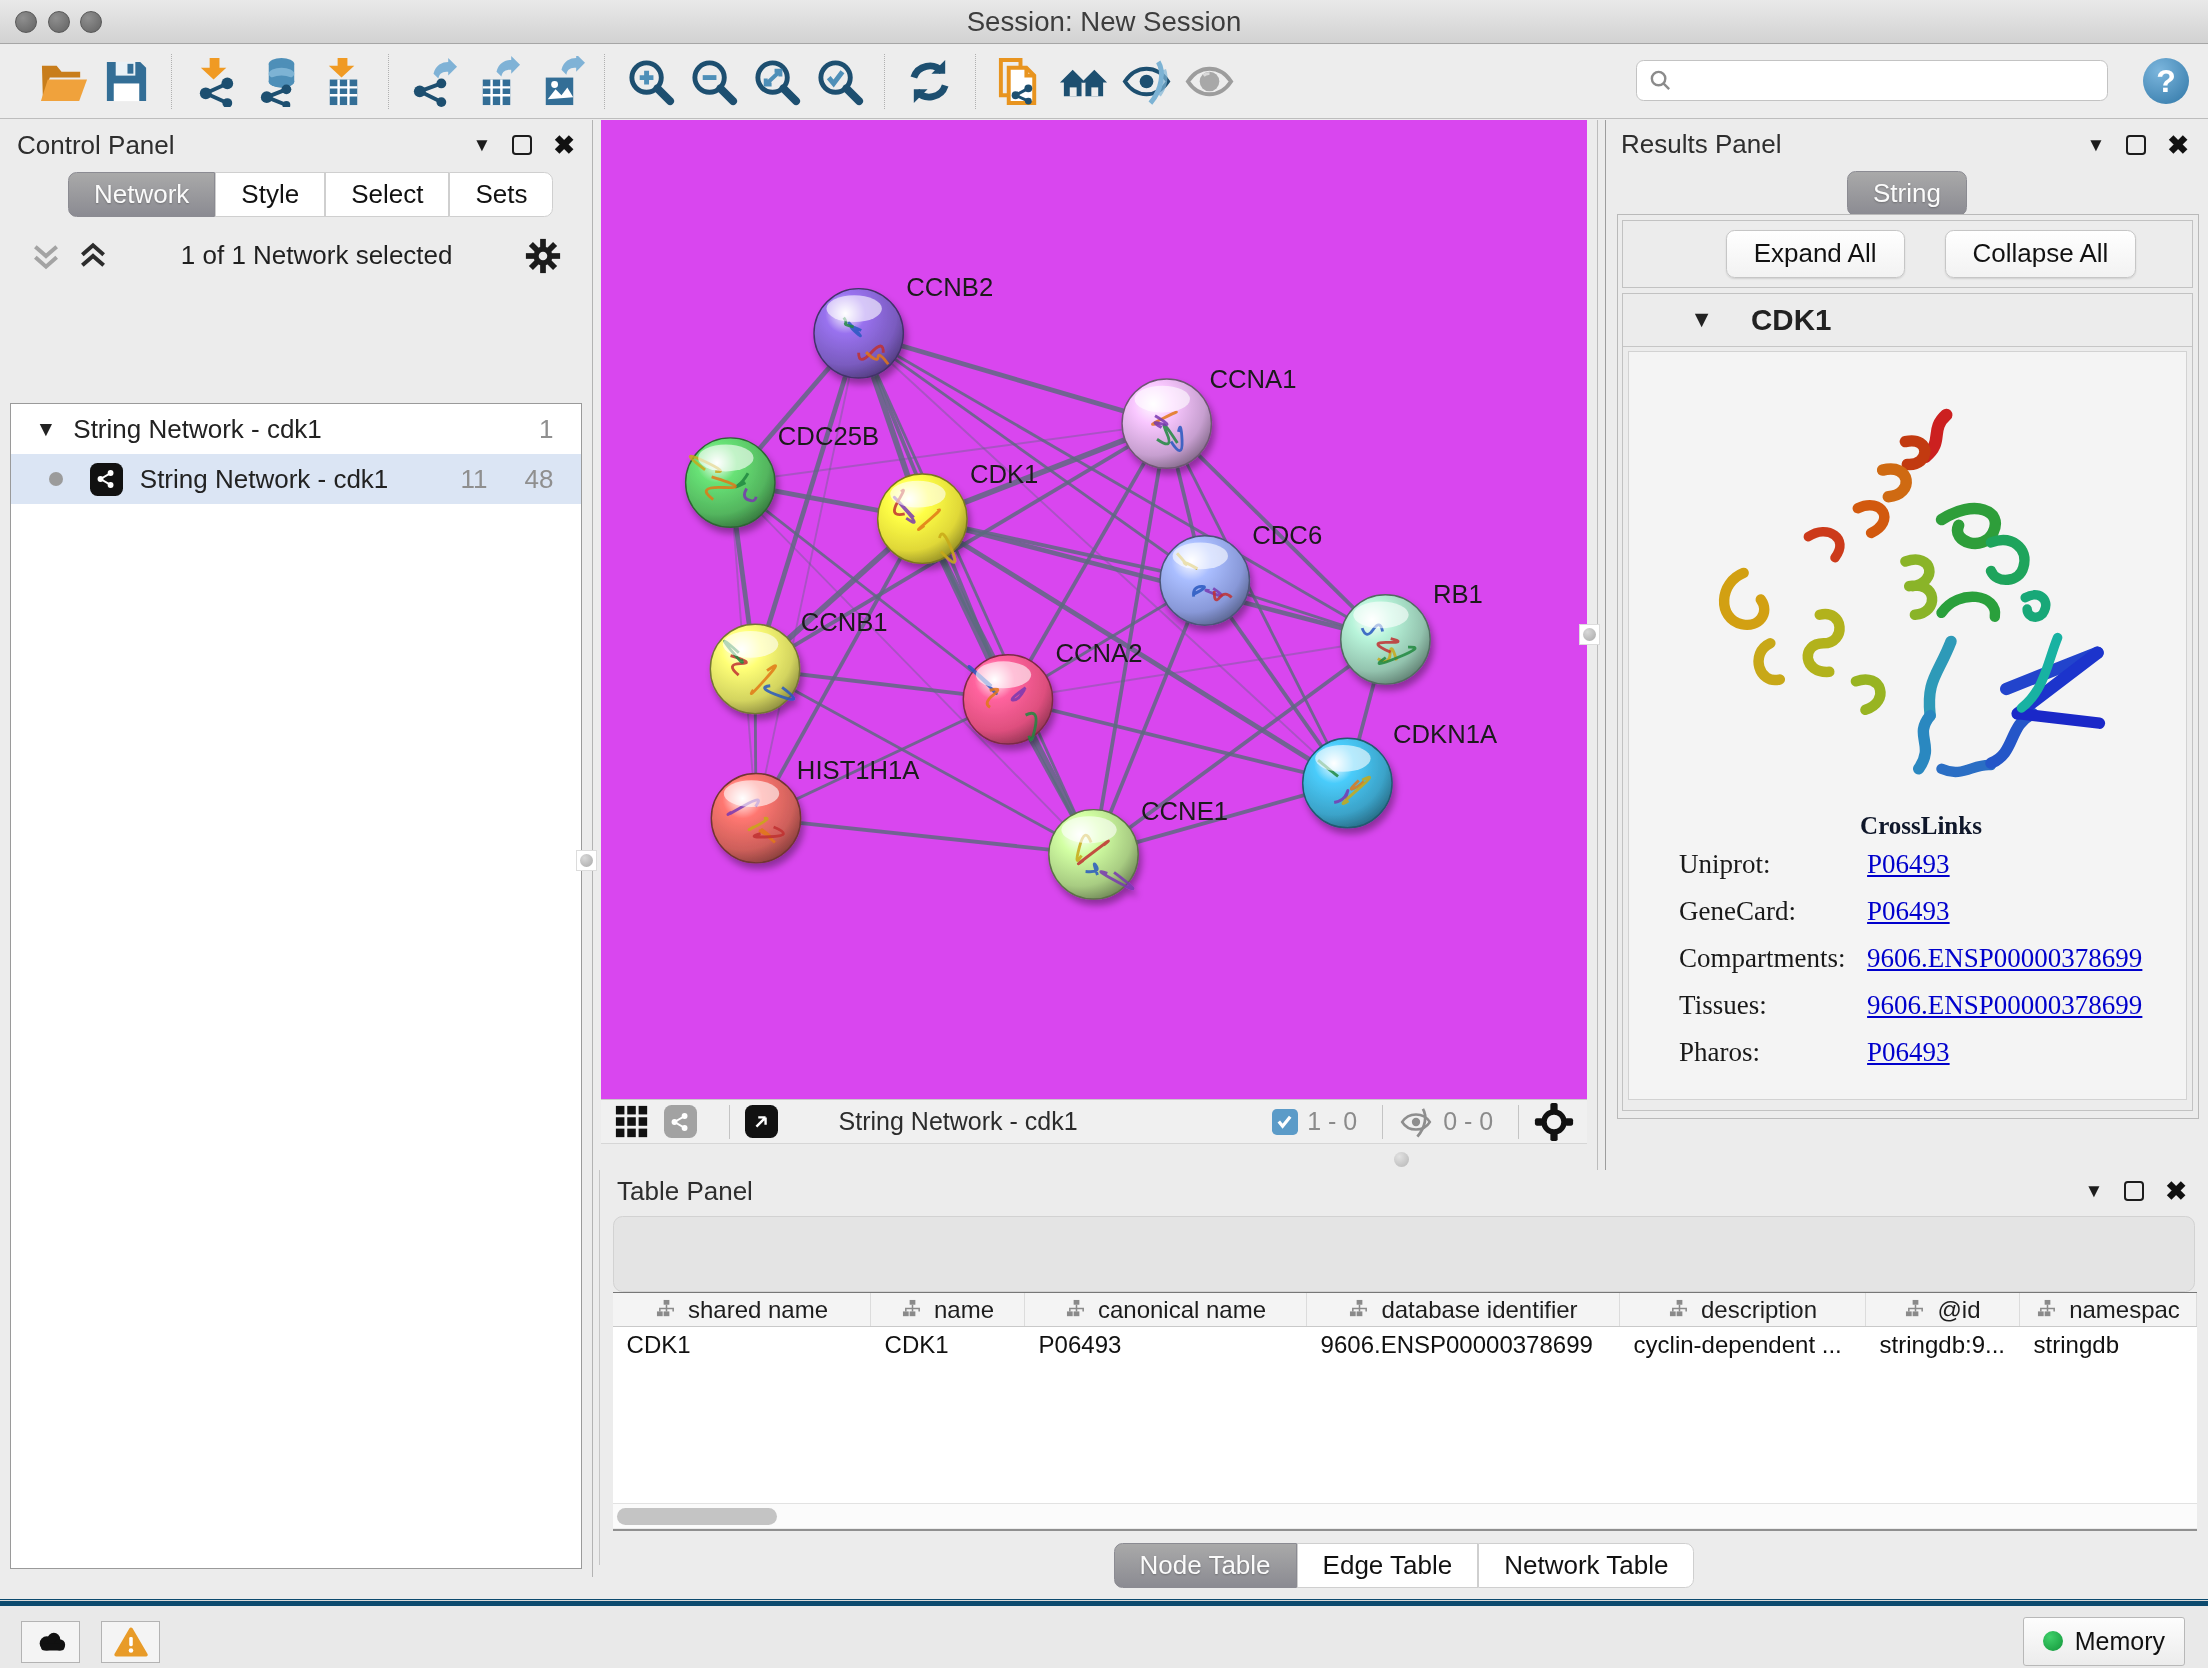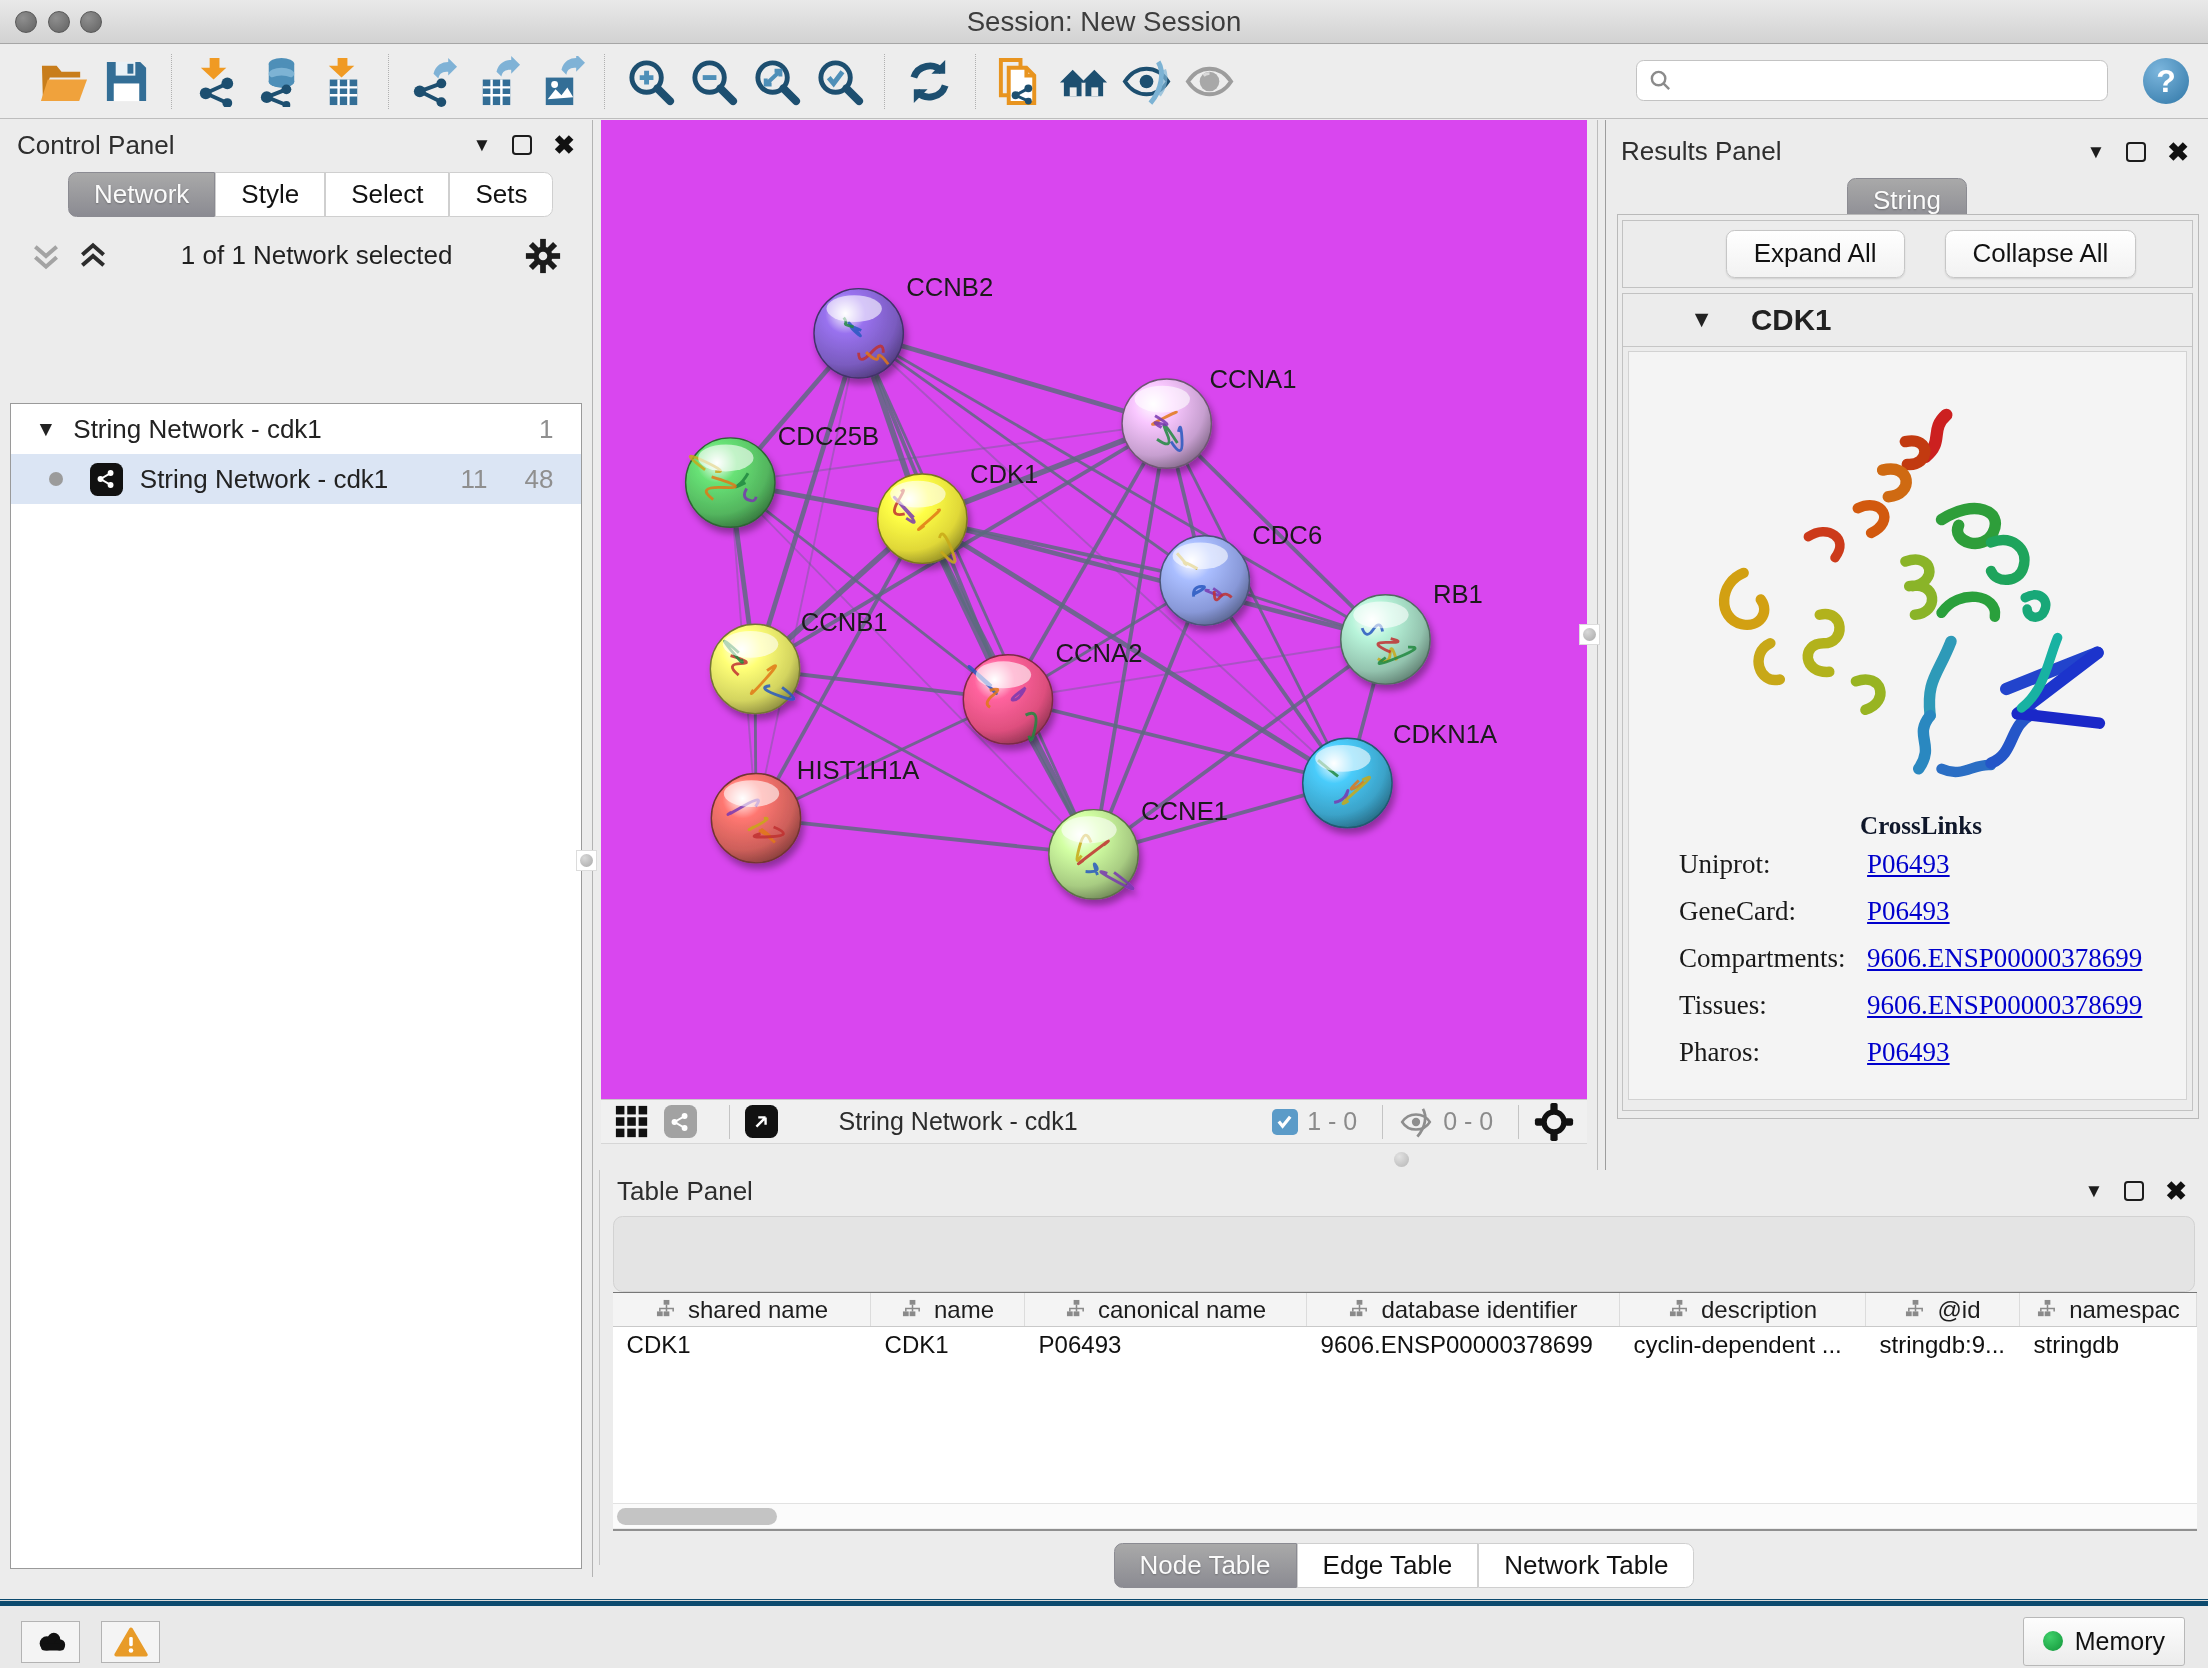--- a/index.html
+++ b/index.html
@@ -74,21 +74,21 @@
   .split-handle { position:absolute; width:21px; height:21px; background:#fff; border:1px solid #dcdcdc;
     display:flex; align-items:center; justify-content:center; }
   .split-handle i { width:13.3px; height:13.3px; border-radius:50%; background:radial-gradient(circle at 35% 30%, #d8d8d8, #a8a8a8); }
   .vsplit-right { position:absolute; left:1597px; top:120px; width:8.6px; height:1457px; background:#ececec;
     border-left:1px solid #bcbcbc; border-right:1px solid #9d9d9d; }
   .hsplit-dot { position:absolute; left:1394px; top:1152px; width:15px; height:15px; border-radius:50%;
     background:radial-gradient(circle at 35% 30%, #e2e2e2, #b5b5b5); }
 
   
   .results-panel { position:absolute; left:1606px; top:120px; width:602px; height:1457px; background:#ececec; }
-  .rp-header { display:flex; justify-content:space-between; align-items:center; padding:16px 19px 0 15px; }
+  .rp-header { display:flex; justify-content:space-between; align-items:center; padding:9px 19px 0 15px; }
   .rp-tab { display:flex; justify-content:center; margin-top:11.4px; }
   .rp-box { position:absolute; left:10.5px; right:9.5px; top:94px; height:905px; border:1.9px solid #b9b9b9; background:#ececec; }
   .rp-actions { margin:4.8px; border:1px solid #c2c2c2; height:68px; display:flex; align-items:center; justify-content:center; gap:40px;padding-left:47px; }
   .btn { background:linear-gradient(#ffffff,#f2f2f2); border:1px solid #c6c6c6; border-radius:8.6px;
     font-size:26px; color:#111; padding:7.6px 27px; box-shadow:0 1px 1.9px rgba(0,0,0,.12); }
   .rp-card-outer { margin:0 4.8px; border:1px solid #c2c2c2; height:818px; }
   .rp-card-header { height:53px; display:flex; align-items:center; border-bottom:1px solid #c6c6c6; }
   .rp-card-header .arrow { margin:0 38px 0 67px; font-size:23px; }
   .rp-card-header .pname { font-size:29.5px; font-weight:bold; }
   .rp-card { margin:4.8px; height:749px; background:#f4f4f4; border:1px solid #d2d2d2; padding:11.4px 0 0 27px; }

